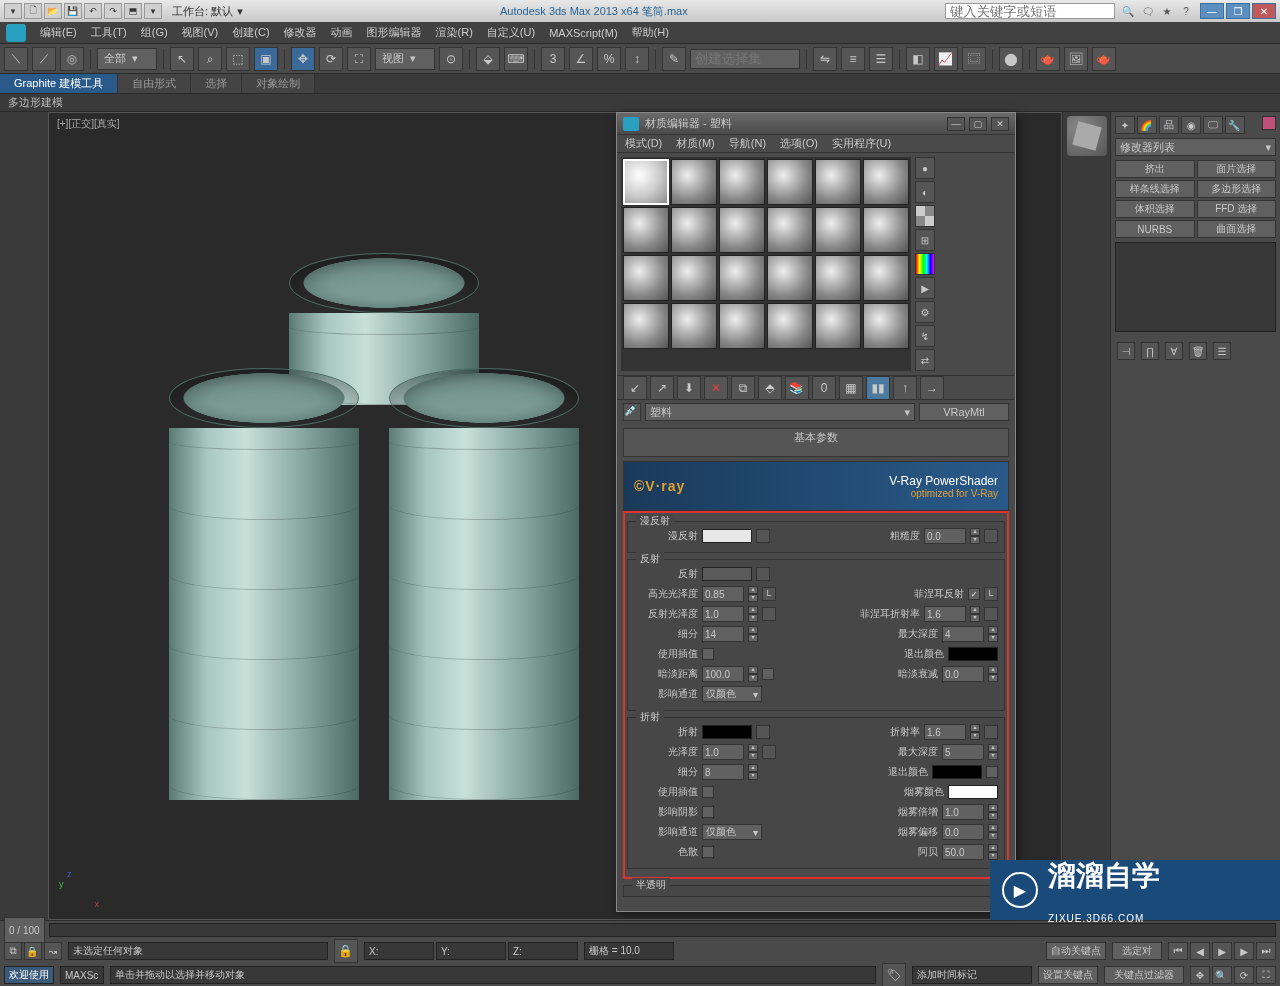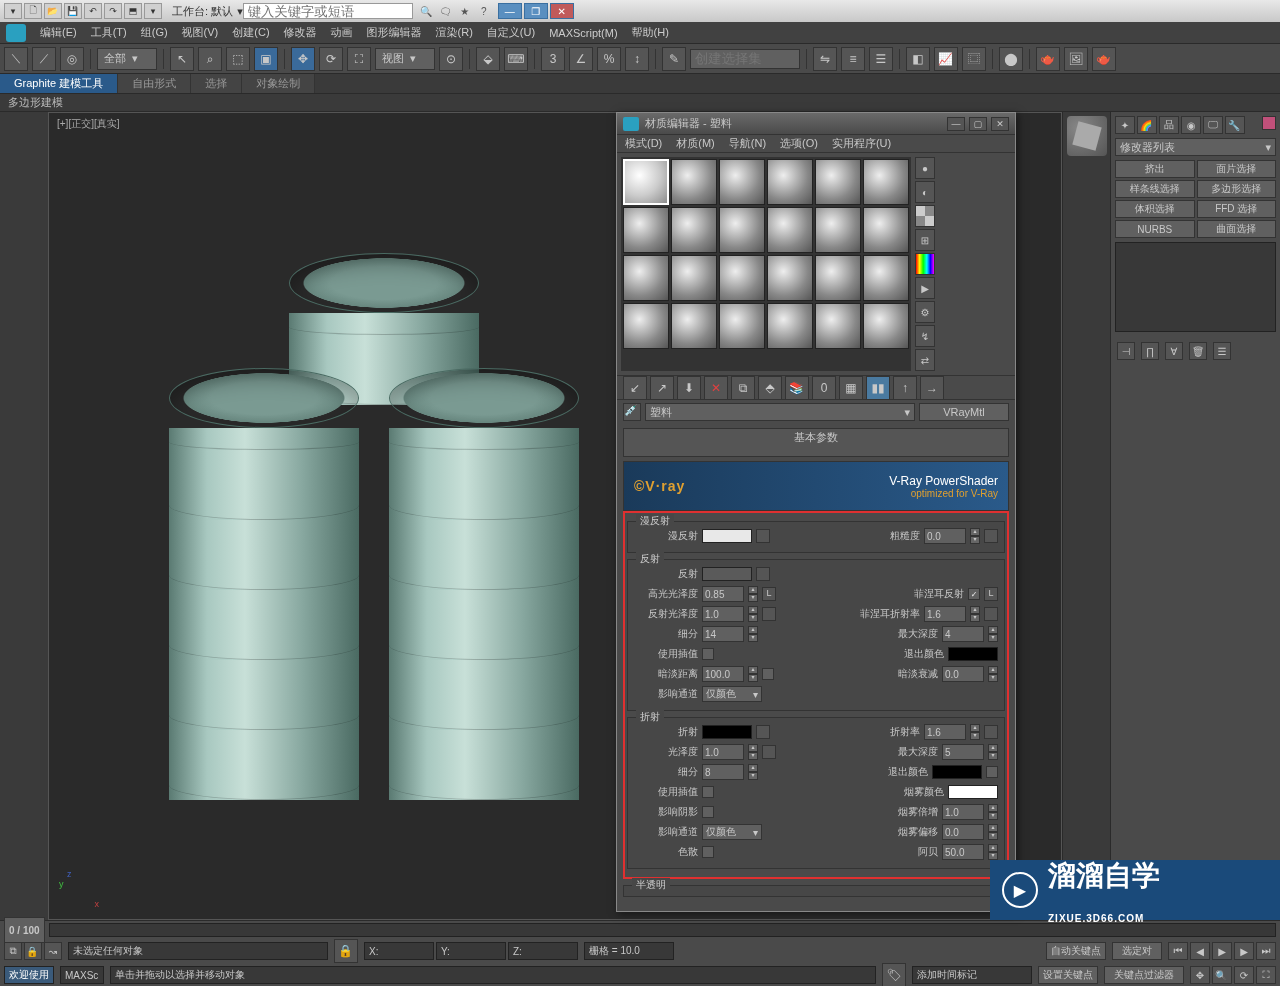--- a/index.html
+++ b/index.html
@@ -108,37 +108,37 @@
 .spin-btns span { flex: 1; background: #666; border: 1px solid #333; font-size: 6px; line-height: 5px; text-align: center; }
 .map-slot { width: 14px; height: 14px; background: #555; border: 1px solid #333; }
 .chk { width: 12px; height: 12px; background: #606060; border: 1px solid #333; display: inline-flex; align-items: center; justify-content: center; font-size: 8px; }
 .chk.on::after { content: "✓"; color: #eee; }
 .sm-dd { width: 60px; height: 16px; background: #606060; border: 1px solid #333; padding: 0 3px; display: flex; align-items: center; justify-content: space-between; font-size: 10px; }
 .red-box { border: 2px solid #e03030; padding: 2px; }
 
 
 .bottom-area { position: absolute; bottom: 0; left: 0; right: 0; height: 66px; background: #4a4a4a; border-top: 1px solid #2a2a2a; display: flex; flex-direction: column; }
 .timeline-row { height: 18px; display: flex; align-items: center; padding: 0 4px; gap: 4px; }
-.time-marker { background: #606060; border: 1px solid #333; padding: 12px 4px; height: 14px; font-size: 10px; display: flex; align-items: center; font-weight: bold; }
+.time-marker { background: #606060; border: 1px solid #333; padding: 12px 4px; height: 14px; font-size: 10px; display: flex; align-items: center; }
 .timeline-track { flex: 1; height: 14px; background: #383838; border: 1px solid #222; }
 .status-row { height: 24px; display: flex; align-items: center; padding: 0 4px; gap: 6px; }
 .status-box { height: 18px; background: #383838; border: 1px solid #222; padding: 0 4px; display: flex; align-items: center; font-size: 10px; }
 .status-icons { display: flex; gap: 2px; }
 .status-icons span { width: 18px; height: 18px; background: #555; border: 1px solid #333; display: flex; align-items: center; justify-content: center; font-size: 10px; }
 .coord-grp { display: flex; gap: 2px; }
 .coord-box { width: 70px; height: 18px; background: #383838; border: 1px solid #222; padding: 0 4px; font-size: 10px; display: flex; align-items: center; }
 .anim-btn { width: 60px; height: 18px; background: #606060; border: 1px solid #333; font-size: 10px; display: flex; align-items: center; justify-content: center; }
 .play-ctrls { display: flex; gap: 2px; }
 .play-ctrls span { width: 20px; height: 18px; background: #555; border: 1px solid #333; display: flex; align-items: center; justify-content: center; font-size: 10px; }
 
 
 .watermark { position: absolute; right: 0; bottom: 66px; width: 290px; height: 60px; background: #1a4a7a; color: #fff; display: flex; align-items: center; padding: 0 12px; gap: 10px; z-index: 200; }
 .watermark .play { width: 36px; height: 36px; border: 2px solid #fff; border-radius: 50%; display: flex; align-items: center; justify-content: center; font-size: 16px; }
 .watermark .txt1 { font-size: 28px; font-weight: bold; }
-.watermark .txt2 { font-size: 10px; margin-top: 18px; letter-spacing: 1px; font-weight: bold; }
+.watermark .txt2 { font-size: 10px; margin-top: 18px; letter-spacing: 1px; }
 
 
 .cylinders { position: absolute; top: 140px; left: 110px; width: 460px; height: 560px; }
 .cyl { position: absolute; }
 .cyl-top { width: 190px; height: 60px; border-radius: 50%; background: radial-gradient(ellipse at center, #7a9a92 40%, #6a8a82 60%, transparent 61%); border: 1px solid #4a6a62; box-shadow: inset 0 10px 20px rgba(0,0,0,0.3); }
 .cyl-body { width: 190px; background: linear-gradient(90deg, #5a7a72 0%, #a8c8c0 20%, #b8d8d0 40%, #88a8a0 70%, #4a6a62 100%); }
 .cyl-ring { height: 70px; border-bottom: 1px solid rgba(0,0,0,0.2); background: linear-gradient(90deg, #5a7a72 0%, #a8c8c0 20%, #c8e0d8 40%, #88a8a0 70%, #4a6a62 100%); border-radius: 0 0 95px 95px / 0 0 15px 15px; }
 .cyl-ring.thin { height: 22px; border-radius: 0 0 95px 95px / 0 0 8px 8px; }
 </style>
 </head>
@@ -152,20 +152,21 @@
     <span class="qat-btn">💾</span>
     <span class="qat-btn">↶</span>
     <span class="qat-btn">↷</span>
     <span class="qat-btn">⬒</span>
     <span class="qat-btn">▾</span>
   </div>
   <div class="ws-label">
     <span>工作台: 默认</span>
     <span>▾</span>
   </div>
+  <div class="title-center">Autodesk 3ds Max  2013 x64    笔筒.max</div>
   <input class="search" placeholder="键入关键字或短语" style="">
   <div class="help-icons">
     <span>🔍</span>
     <span>🗨</span>
     <span>★</span>
     <span>?</span>
   </div>
   <div class="winbtns">
     <span class="winbtn">—</span>
     <span class="winbtn">❐</span>

